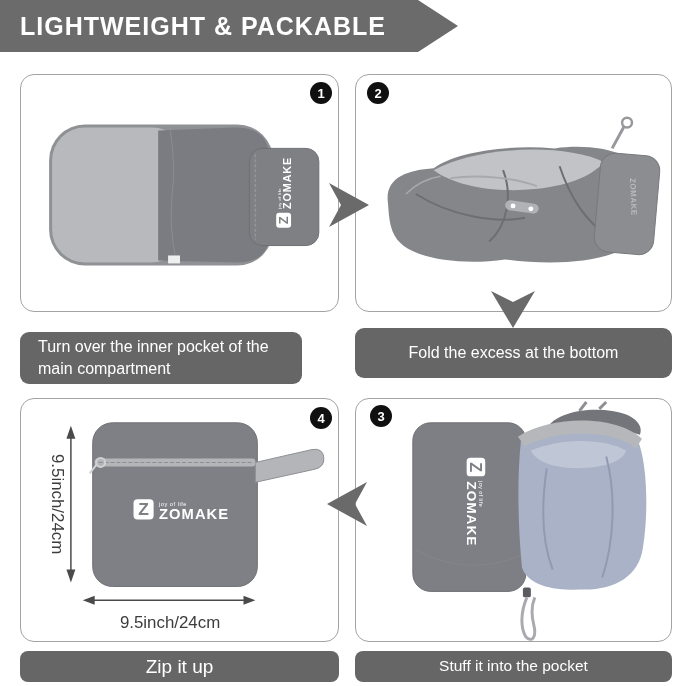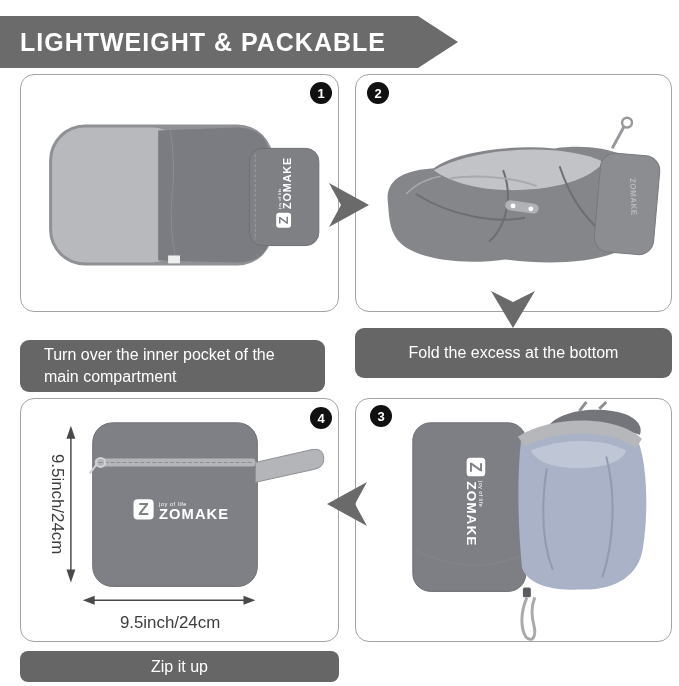--- a/index.html
+++ b/index.html
@@ -2,21 +2,21 @@
 <html><head>
 <meta charset="utf-8">
 <style>
   html,body{margin:0;padding:0;background:#fff;}
   .page{
     position:relative;width:679px;height:686px;background:#fff;overflow:hidden;
     font-family:"Liberation Sans",sans-serif;
   }
   
   .banner{
-    position:absolute;left:0;top:16px;width:462px;height:52px;background:#6b6b6b;
+    position:absolute;left:0;top:0;width:462px;height:52px;background:#6b6b6b;
     clip-path:polygon(0 0,418px 0,458px 26px,418px 52px,0 52px);
     display:flex;align-items:center;
   }
   .banner-title{
     color:#fff;font-size:25px;font-weight:bold;letter-spacing:1px;padding-left:20px;white-space:nowrap;
   }
   
   .panel{
     position:absolute;background:#fff;border:1.5px solid #a3a3a3;border-radius:14px;box-sizing:border-box;
   }
@@ -34,23 +34,23 @@
   .badge-1{left:310px;top:82px;}
   .badge-2{left:367px;top:82px;}
   .badge-4{left:310px;top:407px;}
   .badge-3{left:370px;top:405px;}
   
   .caption{
     position:absolute;background:#666666;color:#fff;border-radius:9px;box-sizing:border-box;
     display:flex;align-items:center;font-size:16px;line-height:1.35;
   }
   .caption.center{justify-content:center;text-align:left;}
-  .cap-1{left:20px;top:340px;width:305px;height:52px;padding:0 24px;}
+  .cap-1{left:20px;top:332px;width:282px;height:52px;padding:0 18px;}
   .cap-2{left:355px;top:328px;width:317px;height:50px;}
-  .cap-zip{left:20px;top:651px;width:319px;height:31px;font-size:16px;border-radius:8px;}
+  .cap-zip{left:20px;top:651px;width:319px;height:31px;font-size:19px;border-radius:8px;}
   .cap-stuff{left:355px;top:651px;width:317px;height:31px;font-size:15.5px;border-radius:8px;}
   
   .flow-arrow{position:absolute;background:#6a6a6a;z-index:6;}
   .arrow-right{left:329px;top:183px;width:40px;height:44px;clip-path:polygon(0 0,100% 50%,0 100%,30% 50%);}
   .arrow-down{left:491px;top:291px;width:44px;height:37px;clip-path:polygon(0 0,50% 30%,100% 0,50% 100%);}
   .arrow-left{left:327px;top:482px;width:40px;height:44px;clip-path:polygon(100% 0,70% 50%,100% 100%,0 50%);}
 </style>
 </head>
 <body>
 
@@ -156,18 +156,19 @@
           <text x="19" y="14.5" font-size="11" font-weight="bold" fill="#fff" letter-spacing="0.8">ZOMAKE</text>
         </g>
       </g>
     </svg>
   </div>
   <div class="badge badge-3">3</div>
 
   <div class="caption cap-1">Turn over the inner pocket of the main compartment</div>
   <div class="caption center cap-2">Fold the excess at the bottom</div>
   <div class="caption center cap-zip">Zip it up</div>
+  <div class="caption center cap-stuff">Stuff it into the pocket</div>
 
   <div class="flow-arrow arrow-right"></div>
   <div class="flow-arrow arrow-down"></div>
   <div class="flow-arrow arrow-left"></div>
 
 </div>
 
 </body></html>

